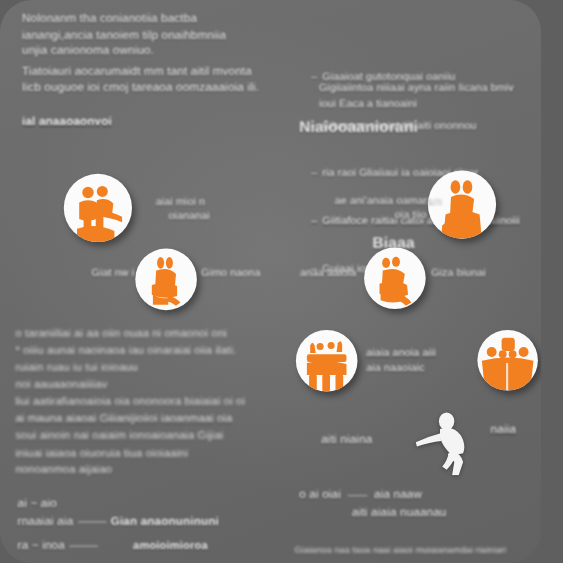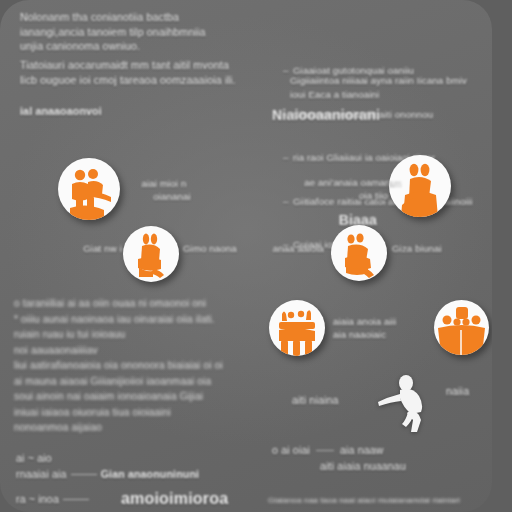--- a/index.html
+++ b/index.html
@@ -233,21 +233,21 @@
 
   <div id="bl-row-1" style="position:absolute; left:16px; top:468px; width:250px; display:flex; align-items:center; gap:4px;">
     <span class="blurtext" style="position:static; font-size:10.5px; white-space:nowrap;">rnaaiai aia</span>
     <span class="dash" style="position:static; flex:0 0 26px; height:1px; background:rgba(235,235,235,0.6);"></span>
     <span class="blurtext strong" style="position:static; font-size:10.5px; white-space:nowrap;">Gian anaonuninuni</span>
   </div>
 
   <div id="bl-row-2" style="position:absolute; left:16px; top:490px; width:250px; display:flex; align-items:center; gap:4px;">
     <span class="blurtext" style="position:static; font-size:10.5px; white-space:nowrap;">ra ~ inoa</span>
     <span class="dash" style="position:static; flex:0 0 26px; height:1px; background:rgba(235,235,235,0.6);"></span>
-    <span class="blurtext strong" style="position:static; font-size:16px; white-space:nowrap;padding-left:28px;">amoioimioroa</span>
+    <span class="blurtext strong" style="position:static; font-size:10px; white-space:nowrap;padding-left:28px;">amoioimioroa</span>
   </div>
 
   <div id="br-row-1" style="position:absolute; left:272px; top:444px; display:flex; align-items:center; gap:6px;">
     <span class="blurtext" style="position:static; font-size:10.5px; white-space:nowrap;">o ai oiai</span>
     <span class="dash" style="position:static; flex:0 0 18px; height:1px;"></span>
     <span class="blurtext" style="position:static; font-size:10.5px; white-space:nowrap;">aia naaw</span>
   </div>
 
   <div class="blurtext" id="br-row-2">aiti aiaia nuaanau</div>
 

